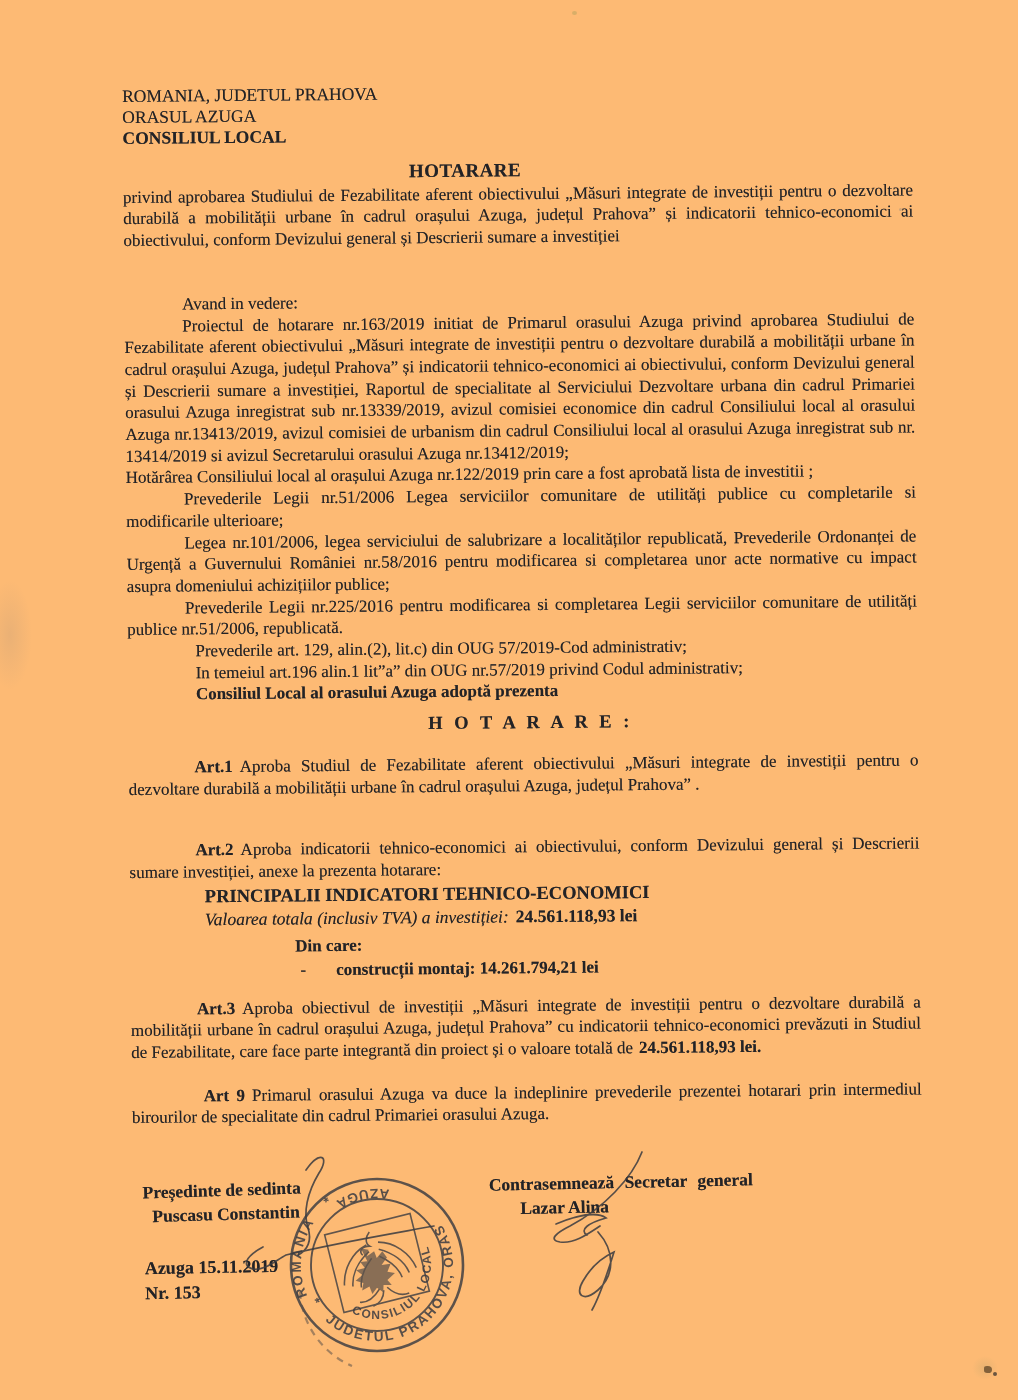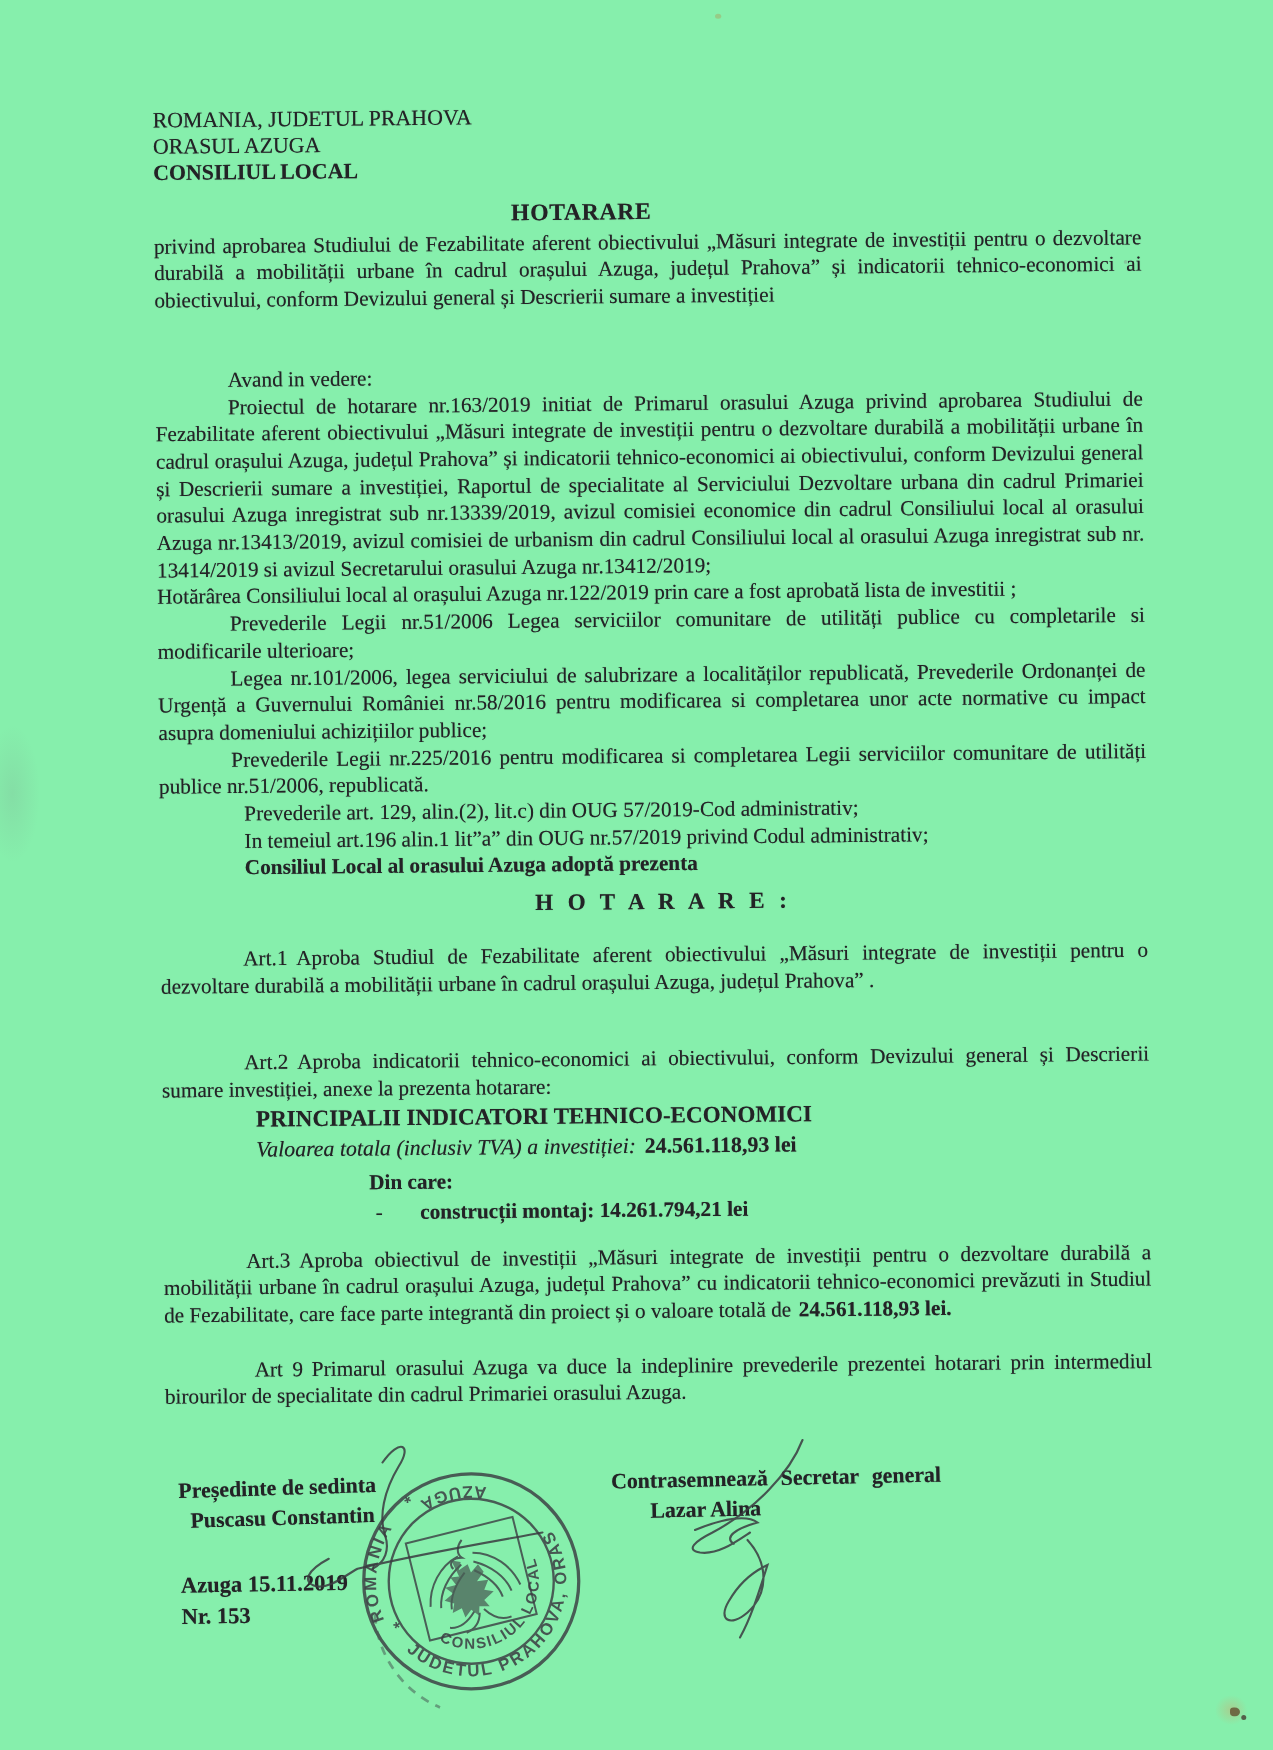--- a/index.html
+++ b/index.html
@@ -1,18 +1,18 @@
 <!DOCTYPE html>
 <html><head>
 <meta charset="utf-8">
 <style>
   html,body{margin:0;padding:0;background:#e8e8e6;}
   .page{
     position:relative; width:1018px; height:1400px; margin:0 auto;
-    background:#86efac; overflow:hidden;
+    background:#fdba74; overflow:hidden;
     font-family:"Liberation Serif", serif; color:#232326;
   }
   
   .doc, .sig-block, .date-block{ text-shadow:0 0 .6px rgba(45,45,50,.55); }
 
   .doc{
     position:absolute; left:122px; top:86px; width:790px;
     font-size:17px; line-height:21.7px;
     transform:rotate(-.55deg); transform-origin:0 0;
   }
@@ -23,21 +23,21 @@
   .preamble p{ margin:0; text-align:justify; }
   .ind1{ text-indent:58px; }
   .ind2{ text-indent:68px; }
   .intro{ margin-top:42px !important; }
   .decision-title{ font-weight:bold; font-size:18.5px; letter-spacing:3.5px; margin:10px 0 0 300px; }
   .art{ margin:0; text-align:justify; text-indent:66px; }
   .art1{ margin-top:19px; }
   .art2{ margin-top:40px; }
   .art3{ margin-top:16px; }
   .art4{ margin-top:22px; text-indent:72px; }
-  .art .lbl{ font-weight:normal; padding-right:7px; }
+  .art .lbl{ font-weight:bold; padding-right:7px; }
   .ind-heading{ font-weight:bold; font-size:18.5px; margin:3px 0 0 75px; }
   .ind-total{ margin:2px 0 0 75px; }
   .ind-total .it{ font-style:italic; font-size:17.5px; }
   .ind-total .val{ font-weight:bold; font-size:17.5px; padding-left:7px; }
   .din-care{ font-weight:bold; margin:5px 0 0 165px; }
   .bullet{ font-weight:bold; margin:2px 0 0 170px; }
   .bullet .dash{ padding-right:30px; font-weight:normal; }
   .valbold{ font-weight:bold; padding-left:6px; }
 
   .sig-block{ position:absolute; font-weight:bold; font-size:17.5px; line-height:24px; }

